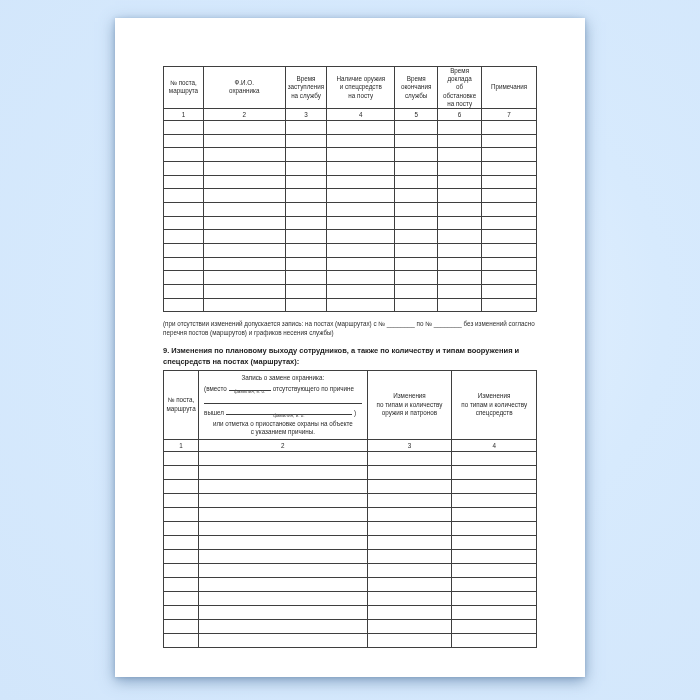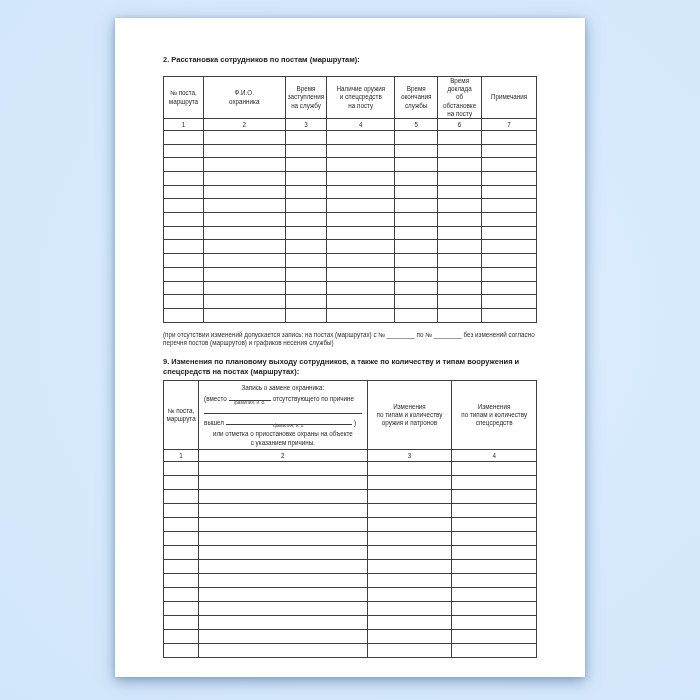--- a/index.html
+++ b/index.html
@@ -59,21 +59,20 @@
   .t1 .c7{width:14.7%;}
   
   .t2 .d1{width:9.4%;} .t2 .d2{width:45.2%;} .t2 .d3{width:22.7%;} .t2 .d4{width:22.7%;}
 </style>
 </head>
 <body>
 
 <div class="canvas">
   <div class="paper">
 
-    <div class="heading">2. Расстановка сотрудников по постам (маршрутам):</div>
 
     <table class="t1">
       <colgroup>
         <col class="c1">
           <col class="c2">
           <col class="c3">
           <col class="c4">
         <col class="c5">
           <col class="c6">
           <col class="c7">

